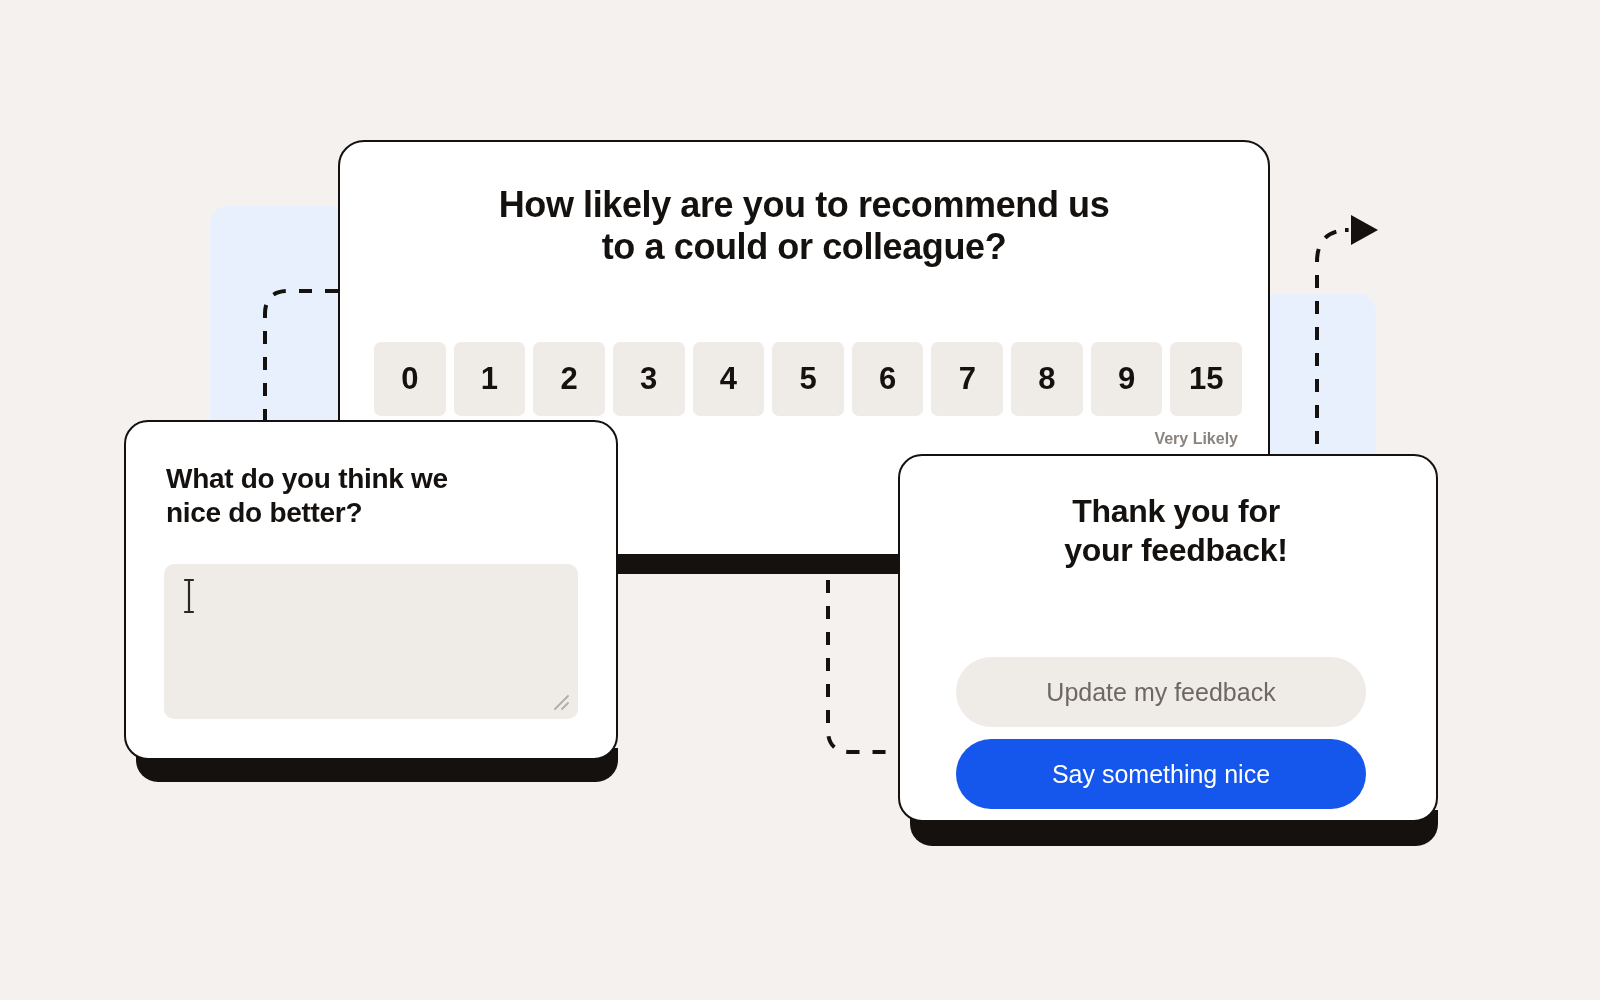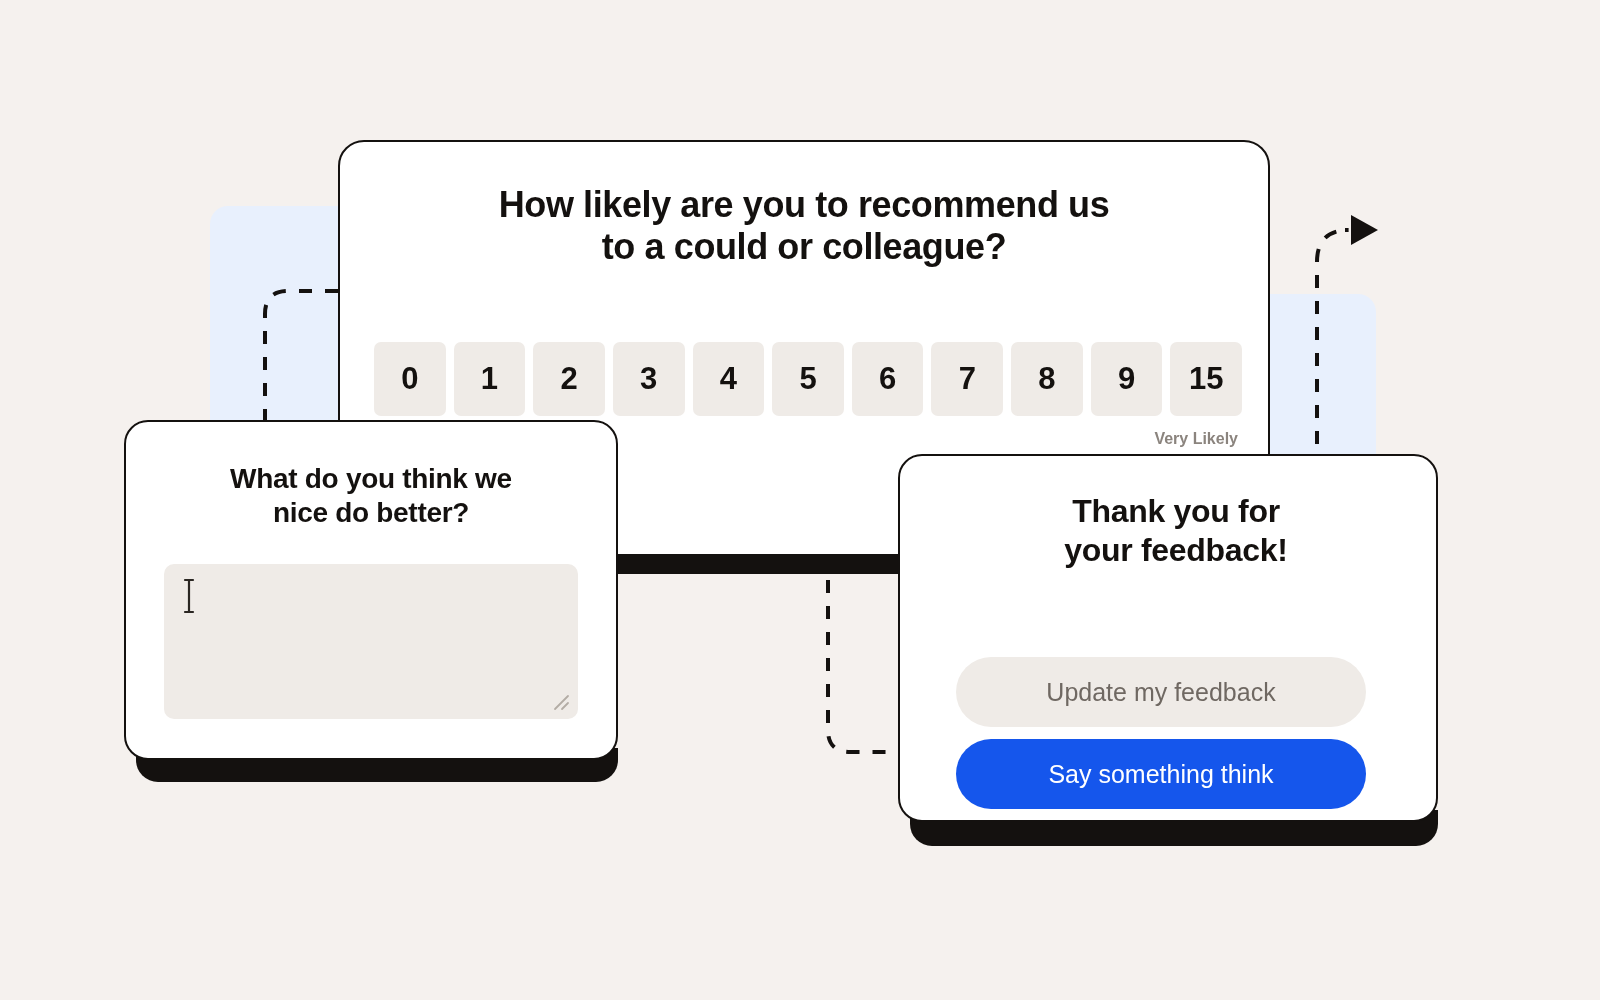--- a/index.html
+++ b/index.html
@@ -132,26 +132,26 @@
     left: 136px;
     top: 748px;
     width: 482px;
     height: 34px;
     border-radius: 0 0 22px 22px;
     z-index: 5;
   }
   .fb-title {
     margin: 0;
     padding-top: 40px;
-    text-align: center;
     font-size: 28px;
     font-weight: bold;
     line-height: 1.2;
     color: #14110f;
     letter-spacing: -0.3px;
+    padding-left: 40px;
   }
   .fb-textarea {
     position: absolute;
     left: 38px;
     top: 142px;
     width: 414px;
     height: 155px;
     background: #efebe7;
     border-radius: 10px;
     cursor: text;
@@ -288,16 +288,16 @@
 
   <div class="card-shadow" id="shadow-thanks"></div>
   <div class="card" id="card-thanks">
     <h2 class="ty-title">
       <span>Thank you for</span><br>
       <span>your feedback!</span>
     </h2>
 
     <button class="ty-btn" id="btn-update">Update my feedback</button>
 
-    <button class="ty-btn" id="btn-nice">Say something think</button>
+    <button class="ty-btn" id="btn-nice">Say something nice</button>
   </div>
 
 </div>
 
 </body></html>

